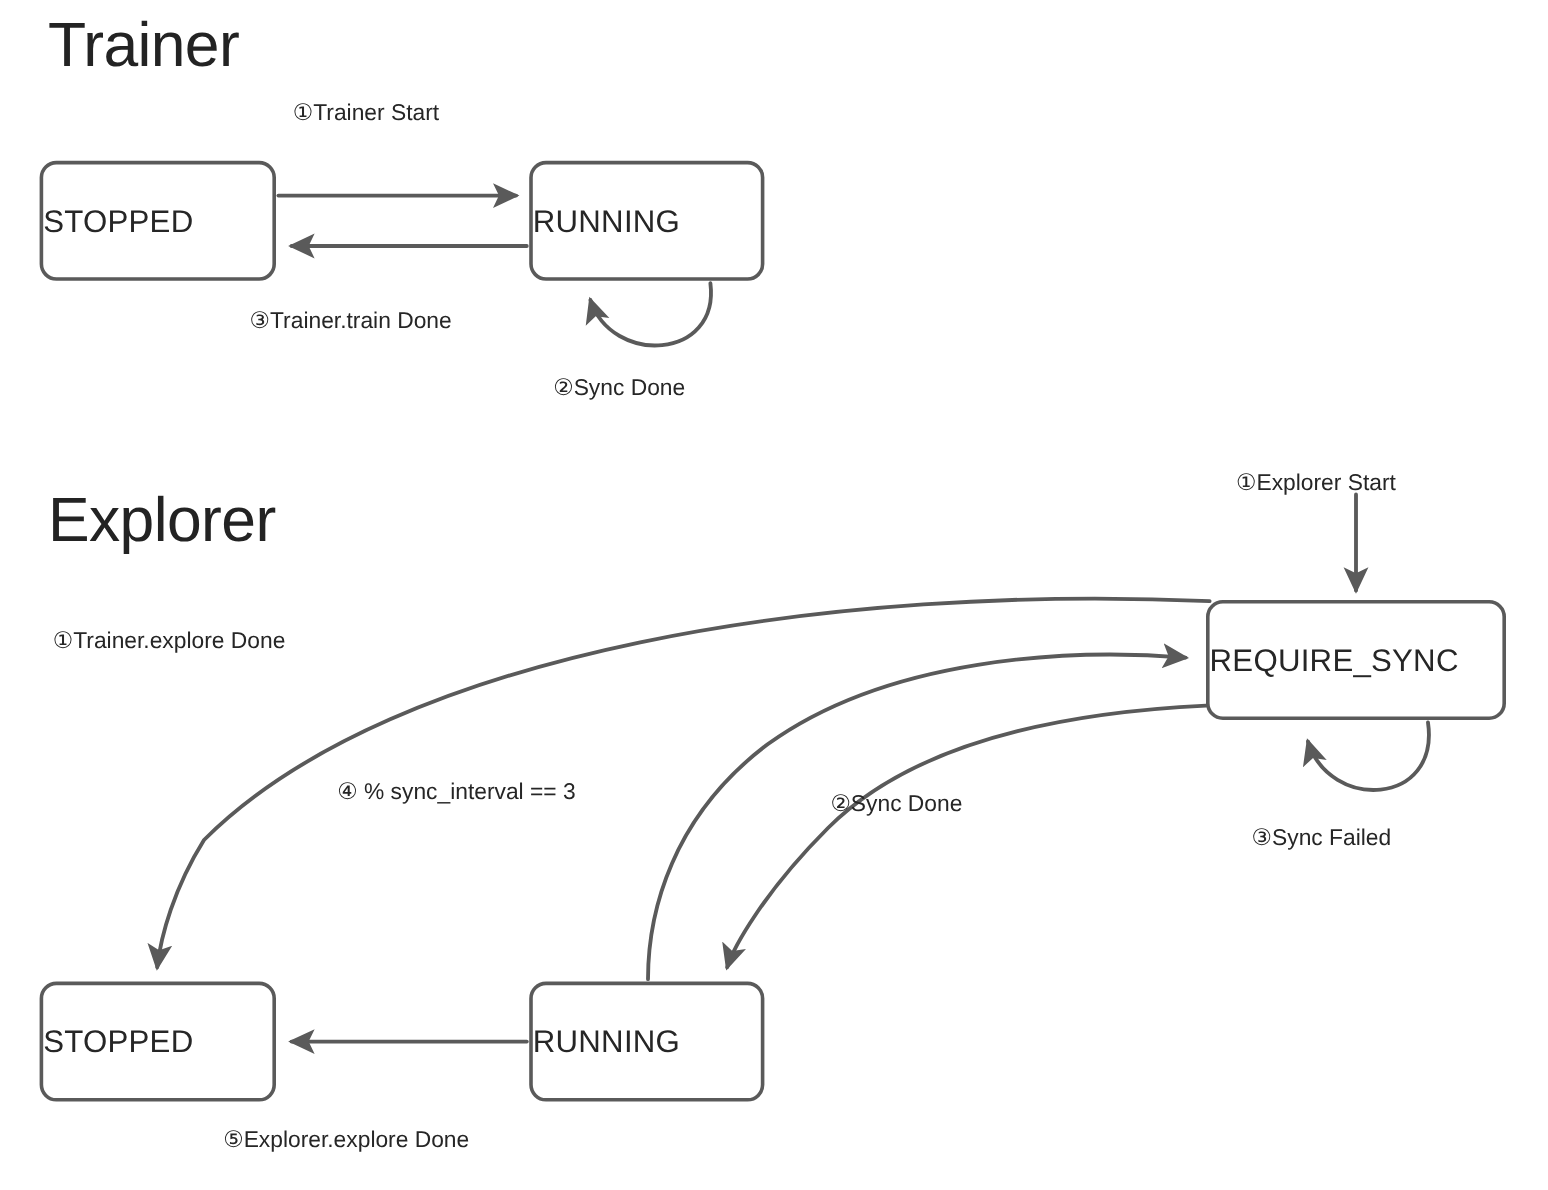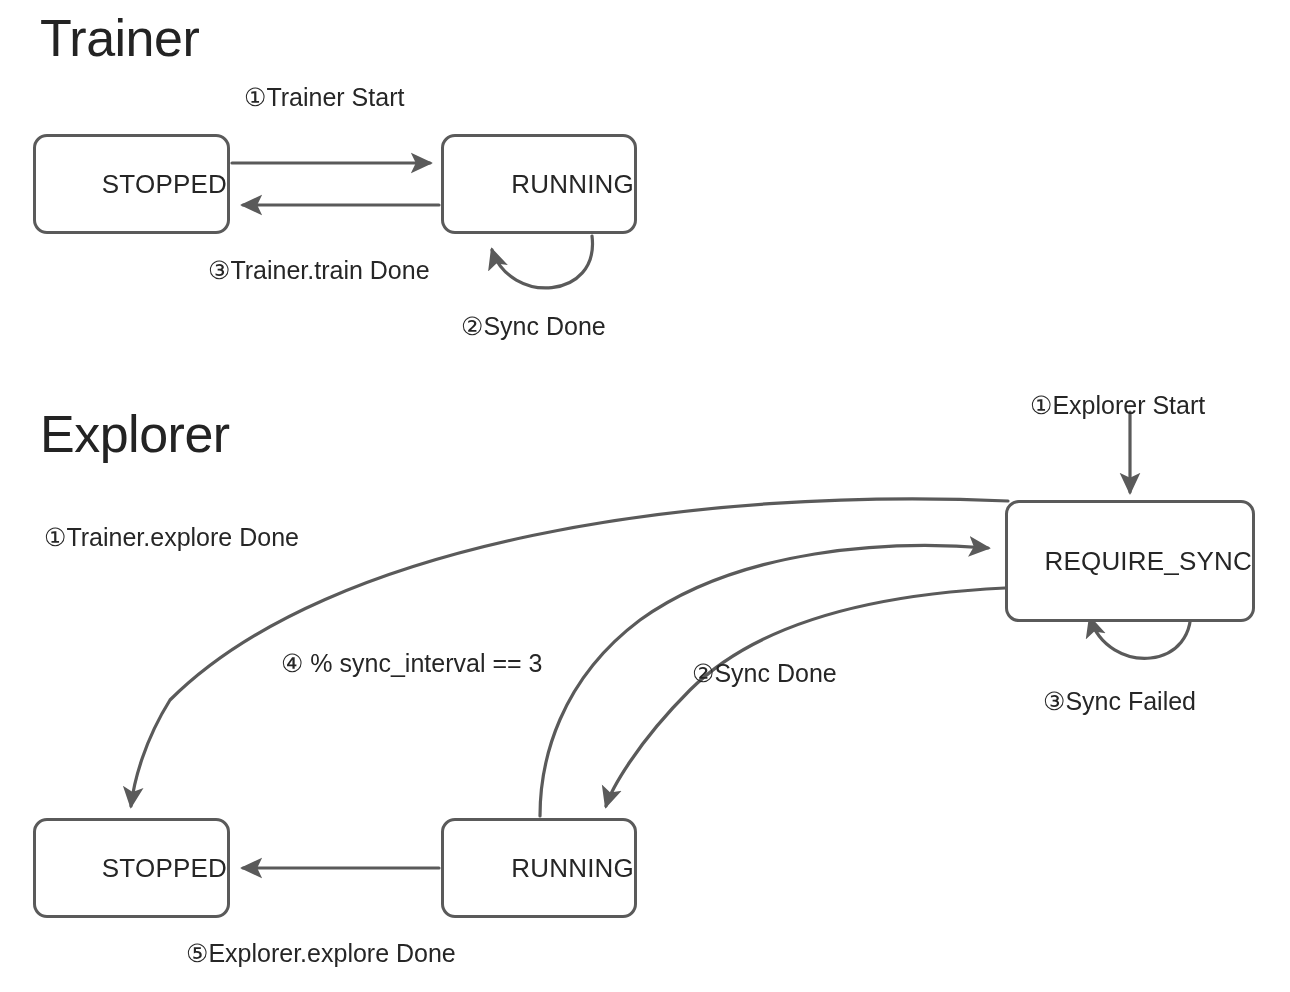--- a/index.html
+++ b/index.html
@@ -32,31 +32,31 @@
     line-height: 1;
   }
   .state-box {
     position: absolute;
     box-sizing: border-box;
     border: 3px solid #5a5a5a;
     border-radius: 14px;
     background: #ffffff;
     display: flex;
     align-items: center;
-    justify-content: flex-end;
+    justify-content: flex-start;
   }
   .state-label {
     font-size: 26px;
     color: #262626;
     white-space: nowrap;
     letter-spacing: 0.2px;
   }
   .edge-label {
     position: absolute;
-    font-size: 25px;
+    font-size: 19px;
     color: #262626;
     white-space: nowrap;
     line-height: 1;
   }
   svg { overflow: visible; }
   .edge-path {
     fill: none;
     stroke: #5a5a5a;
     stroke-width: 3.2;
     stroke-linecap: round;
@@ -102,21 +102,21 @@
 </div>
 
 <div class="edge-label" style="left:244px; top:85px;">①Trainer Start</div>
 
 <div class="edge-label" style="left:208px; top:258px;text-align:center;">③Trainer.train Done</div>
 
 <div class="edge-label" style="left:461px; top:314px;">②Sync Done</div>
 
 <div class="section-title" style="left:40px; top:375px;margin-top:33px;">Explorer</div>
 
-<div class="state-box" style="left:1005px; top:500px; width:250px; height:122px;">
+<div class="state-box" style="left:1005px; top:500px; width:250px; height:100px;">
   <span class="state-label">REQUIRE_SYNC</span>
 </div>
 
 <div class="state-box" style="left:33px; top:818px; width:197px; height:100px;">
   <span class="state-label">STOPPED</span>
 </div>
 
 <div class="state-box" style="left:441px; top:818px; width:196px; height:100px;">
   <span class="state-label">RUNNING</span>
 </div>

